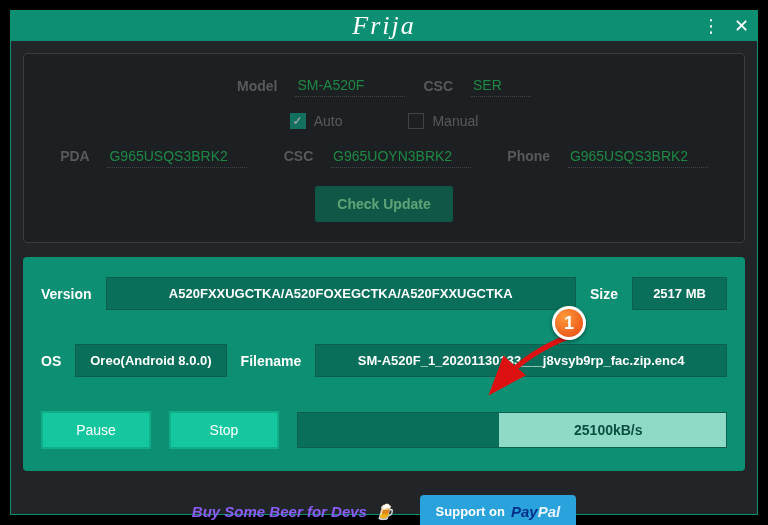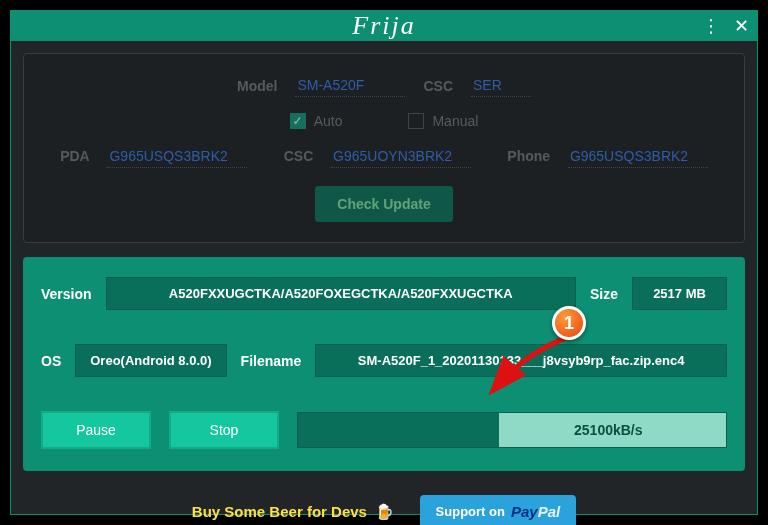--- a/index.html
+++ b/index.html
@@ -66,21 +66,21 @@
     background: rgba(20,22,24,0.35);
     border-radius: 4px;
     pointer-events: none;
   }
   .row { display: flex; align-items: center; justify-content: center; gap: 18px; margin-bottom: 16px; }
   .lbl { font-weight: 600; color: #7b7e81; font-size: 14px; }
   .dotted {
     border: none;
     border-bottom: 1px dotted #5a5d60;
     background: transparent;
-    color: #3b82f6;
+    color: #22c55e;
     font-size: 14px;
     padding: 3px 2px;
     width: 110px;
   }
   .dotted.sm { width: 60px; }
   .dotted.lg { width: 140px; }
   .chk {
     display: inline-flex;
     align-items: center;
     gap: 8px;
@@ -171,26 +171,27 @@
     font-size: 14px;
   }
   .footer {
     padding: 10px 0 14px 0;
     display: flex;
     align-items: center;
     justify-content: center;
     gap: 26px;
   }
   .beer {
-    color: #fde047;
+    color: #8b5cf6;
     font-weight: 700;
     font-size: 15px;
     display: inline-flex;
     align-items: center;
     gap: 8px;
+    font-style: italic;
   }
   .paypal-btn {
     background: #2aa3dd;
     color: #fff;
     border: none;
     border-radius: 4px;
     padding: 8px 16px;
     font-size: 13px;
     font-weight: 600;
     display: inline-flex;

